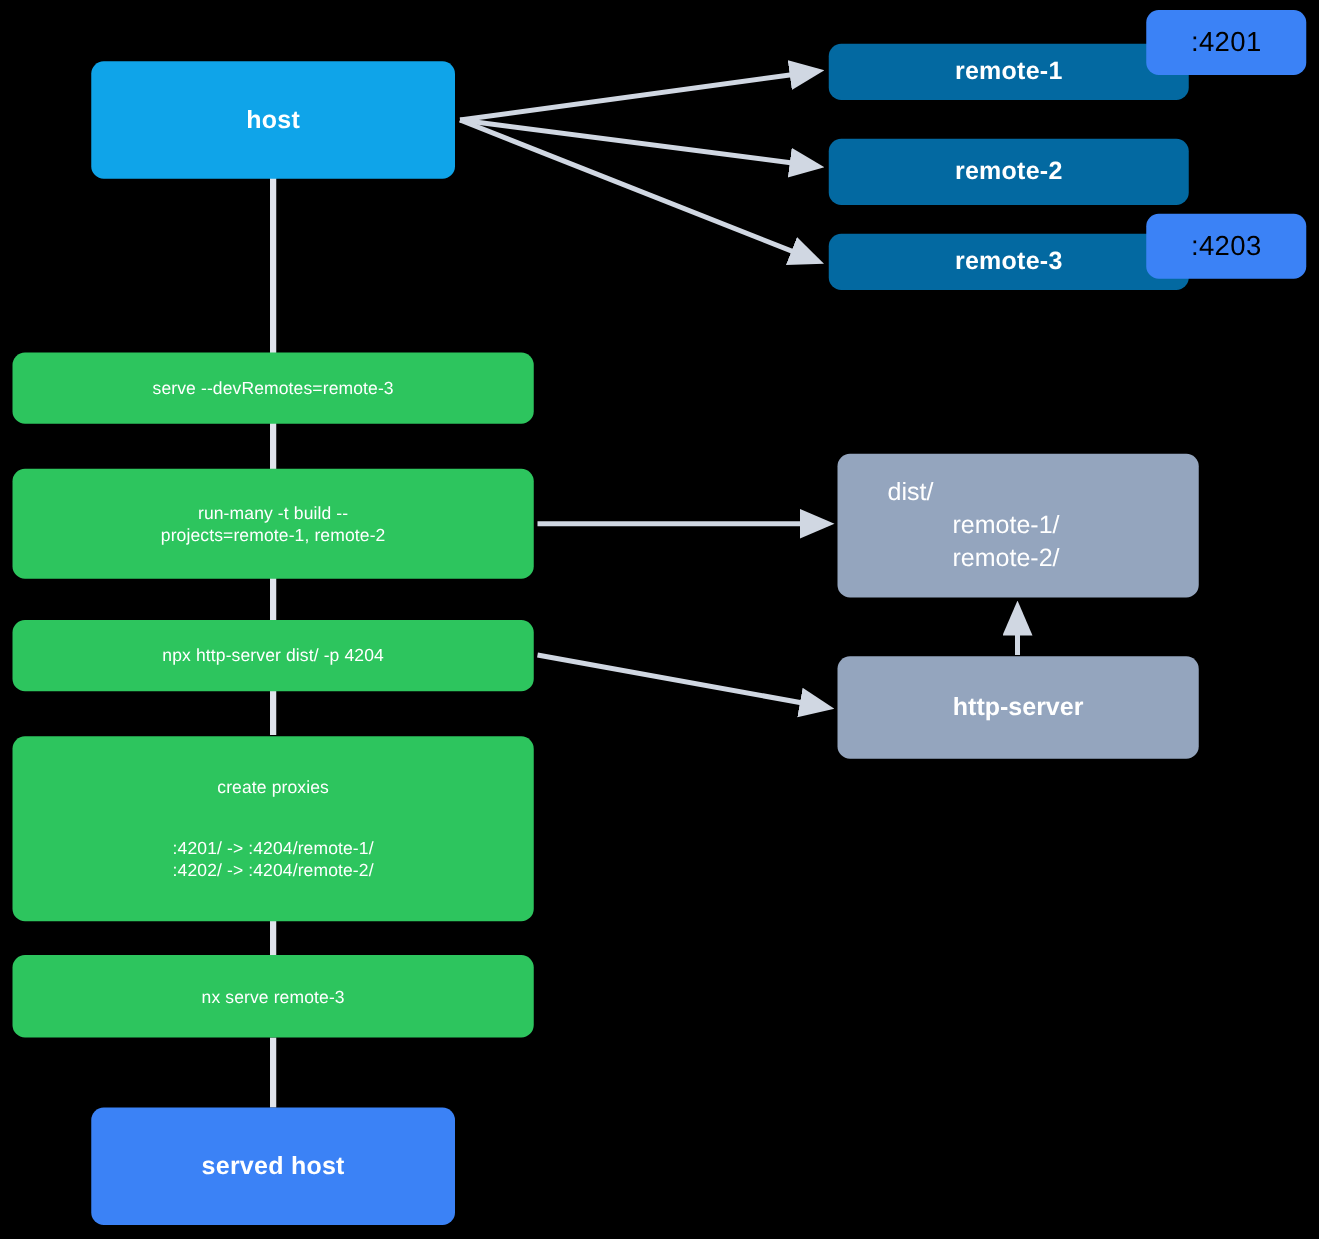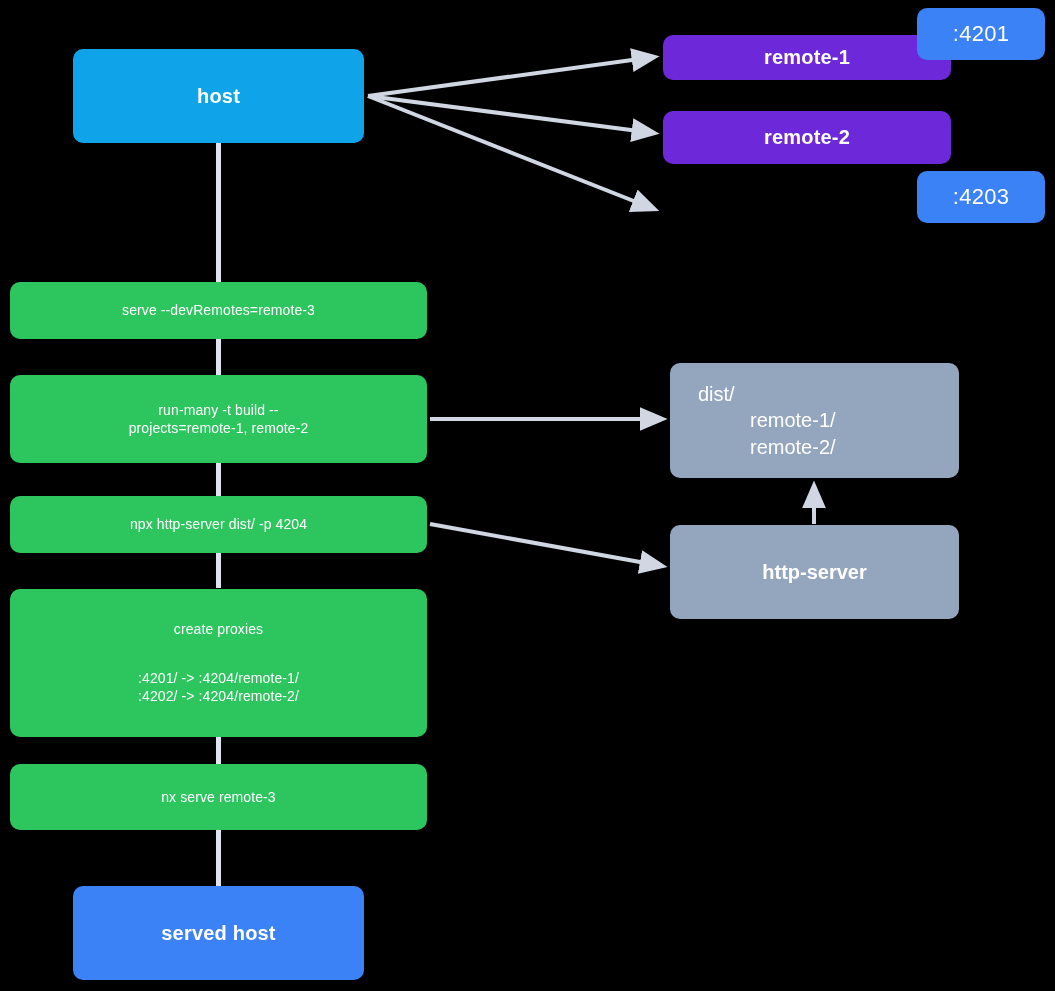--- a/index.html
+++ b/index.html
@@ -46,49 +46,49 @@
     font-size: 20px;
     letter-spacing: 0.2px;
   }
   .node-served {
     background: #3B82F6;
     font-weight: bold;
     font-size: 20px;
     letter-spacing: 0.2px;
   }
   .node-remote {
-    background: #6d28d9;
+    background: #0369a1;
     font-weight: bold;
     font-size: 20px;
     letter-spacing: 0.2px;
   }
   .node-task {
     background: #2DC55E;
     font-weight: normal;
     font-size: 14px;
     letter-spacing: 0.1px;
   }
   .node-artifact {
     background: #94A5BE;
     font-weight: normal;
     font-size: 20px;
     align-items: flex-start;
     text-align: right;
-    padding-left: 28px;
+    padding-left: 40px;
   }
   .node-service {
     background: #94A5BE;
     font-weight: bold;
     font-size: 20px;
   }
   .badge {
     position: absolute;
     box-sizing: border-box;
     background: #3B82F6;
-    color: #ffffff;
+    color: #000000;
     border-radius: 10px;
     font-size: 22px;
     font-weight: normal;
     display: flex;
     align-items: center;
     justify-content: center;
     letter-spacing: 0.3px;
   }
   .task-lines {
     display: flex;
@@ -153,20 +153,23 @@
     <span>remote-1</span>
   </div>
   <div class="badge" style="left:917px; top:8px; width:128px; height:52px;">
     <span>:4201</span>
   </div>
 
   <div class="node node-remote" style="left:663px; top:111px; width:288px; height:53px;">
     <span>remote-2</span>
   </div>
 
+  <div class="node node-remote" style="left:663px; top:187px; width:288px; height:45px;">
+    <span>remote-3</span>
+  </div>
   <div class="badge" style="left:917px; top:171px; width:128px; height:52px;">
     <span>:4203</span>
   </div>
 
   <div class="node node-task" style="left:10px; top:282px; width:417px; height:57px;">
     <span>serve --devRemotes=remote-3</span>
   </div>
 
   <div class="node node-task" style="left:10px; top:375px; width:417px; height:88px;">
     <span>run-many -t build --
@@ -192,17 +195,17 @@
   <div class="node node-served" style="left:73px; top:886px; width:291px; height:94px;">
     <span>served host</span>
   </div>
 
   <div class="node node-artifact" style="left:670px; top:363px; width:289px; height:115px;">
     <span class="artifact-root">dist/</span>
     <span class="artifact-child">remote-1/</span>
     <span class="artifact-child">remote-2/</span>
   </div>
 
-  <div class="node node-service" style="left:670px; top:525px; width:289px; height:94px;">
+  <div class="node node-service" style="left:670px; top:525px; width:289px; height:82px;">
     <span>http-server</span>
   </div>
 
 </div>
 
 </body></html>

